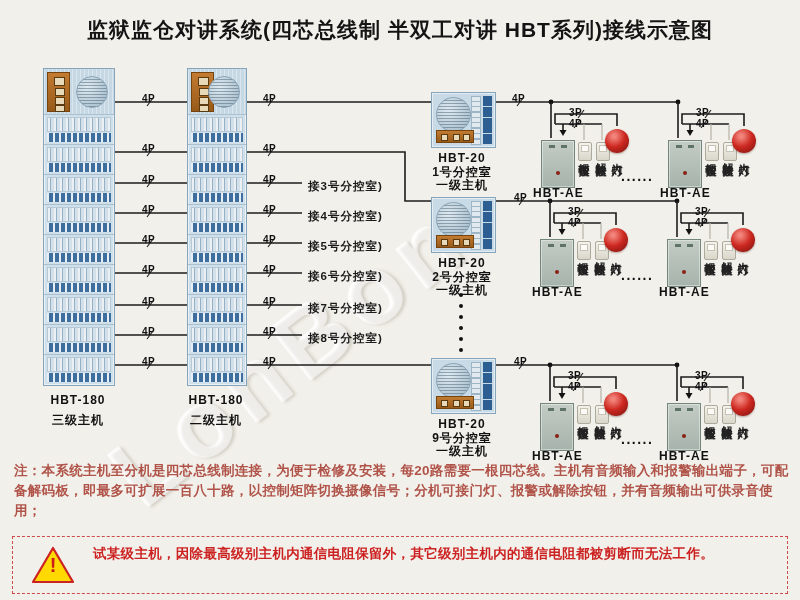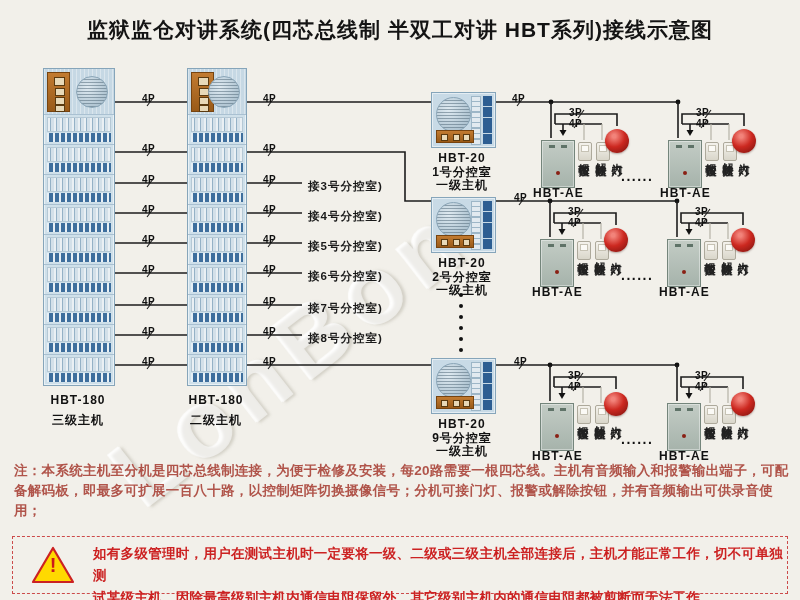--- a/index.html
+++ b/index.html
@@ -604,16 +604,15 @@
   <div>注：本系统主机至分机是四芯总线制连接，为便于检修及安装，每20路需要一根四芯线。主机有音频输入和报警输出端子，可配</div>
   <div>备解码板，即最多可扩展一百八十路，以控制矩阵切换摄像信号；分机可接门灯、报警或解除按钮，并有音频输出可供录音使用；</div>
 </div>
 
 <div class="abs" id="warnbox">
   <svg id="warnsign" width="44" height="40">
     <polygon points="22,3 2,37 42,37" fill="#ffd900" stroke="#cc2222" stroke-width="2.2" stroke-linejoin="round"></polygon>
   </svg>
   <div id="warnbang">!</div>
   <div id="warntext">
-    <div>如有多级管理时，用户在测试主机时一定要将一级、二级或三级主机全部连接后，主机才能正常工作，切不可单独测</div>
     <div>试某级主机，因除最高级别主机内通信电阻保留外，其它级别主机内的通信电阻都被剪断而无法工作。</div>
   </div>
 </div>
 
 </body></html>

